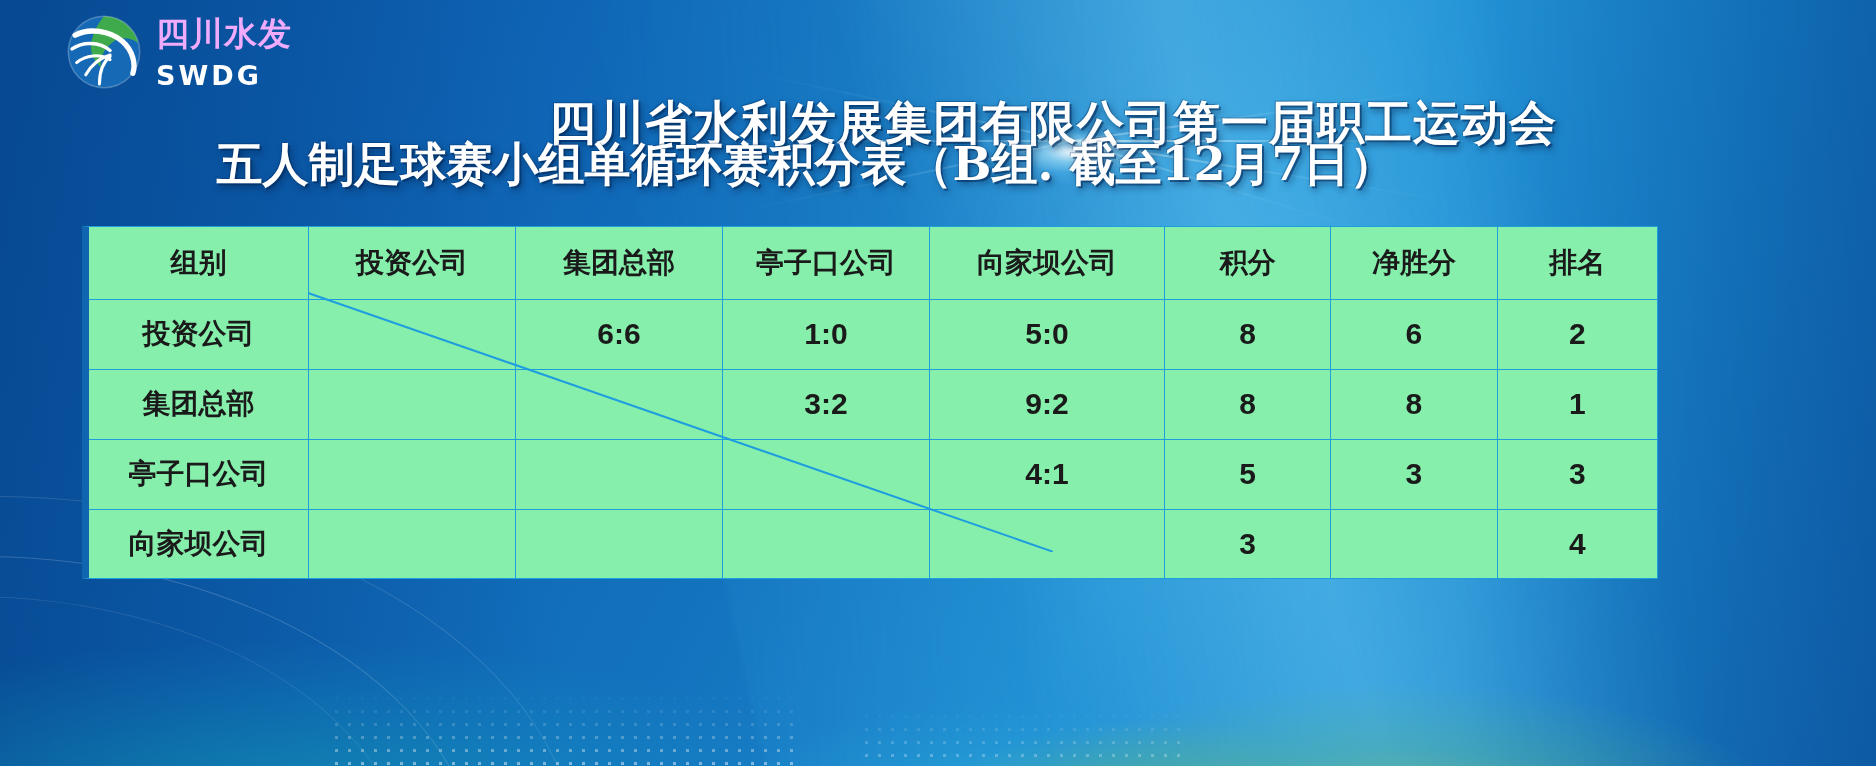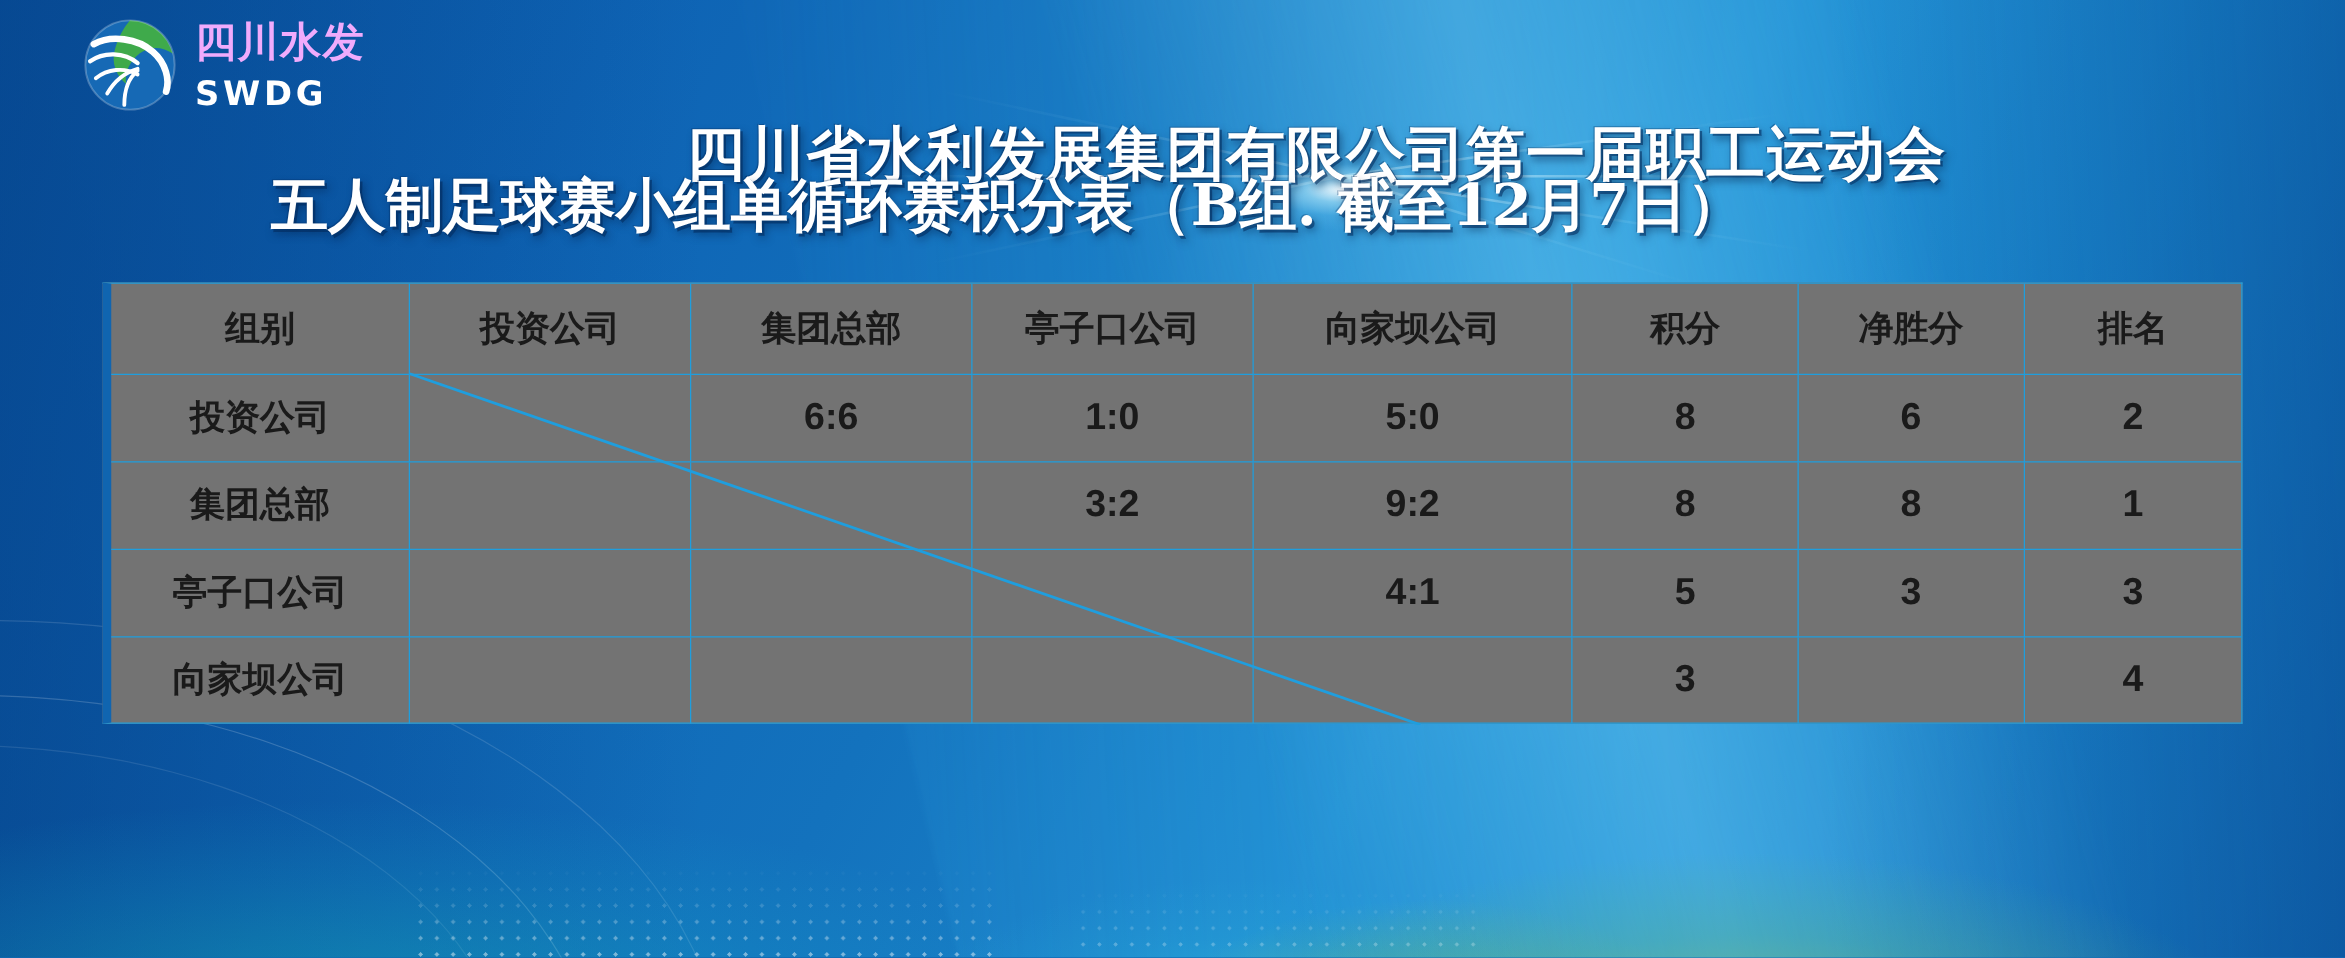--- a/index.html
+++ b/index.html
@@ -133,22 +133,22 @@
     text-shadow:
       2px 2px 0 rgba(2,40,90,0.55),
       -1px -1px 0 rgba(2,40,90,0.3),
       3px 4px 7px rgba(1,30,70,0.5);
   }
 
   
   .table-shell {
     position: absolute;
     left: 82px; top: 226px;
-    width: 1712px; height: 353px;
-    background: #737373;
+    width: 1576px; height: 353px;
+    background: #86efac;
     border-left: 7px solid #1065b0;
     border-top: 1.5px solid #1f9ede;
     border-right: 1.5px solid #1f9ede;
     border-bottom: 1.5px solid #1f9ede;
   }
   table.score {
     width: 100%; height: 100%;
     border-collapse: collapse;
     table-layout: fixed;
     position: relative; z-index: 2;

